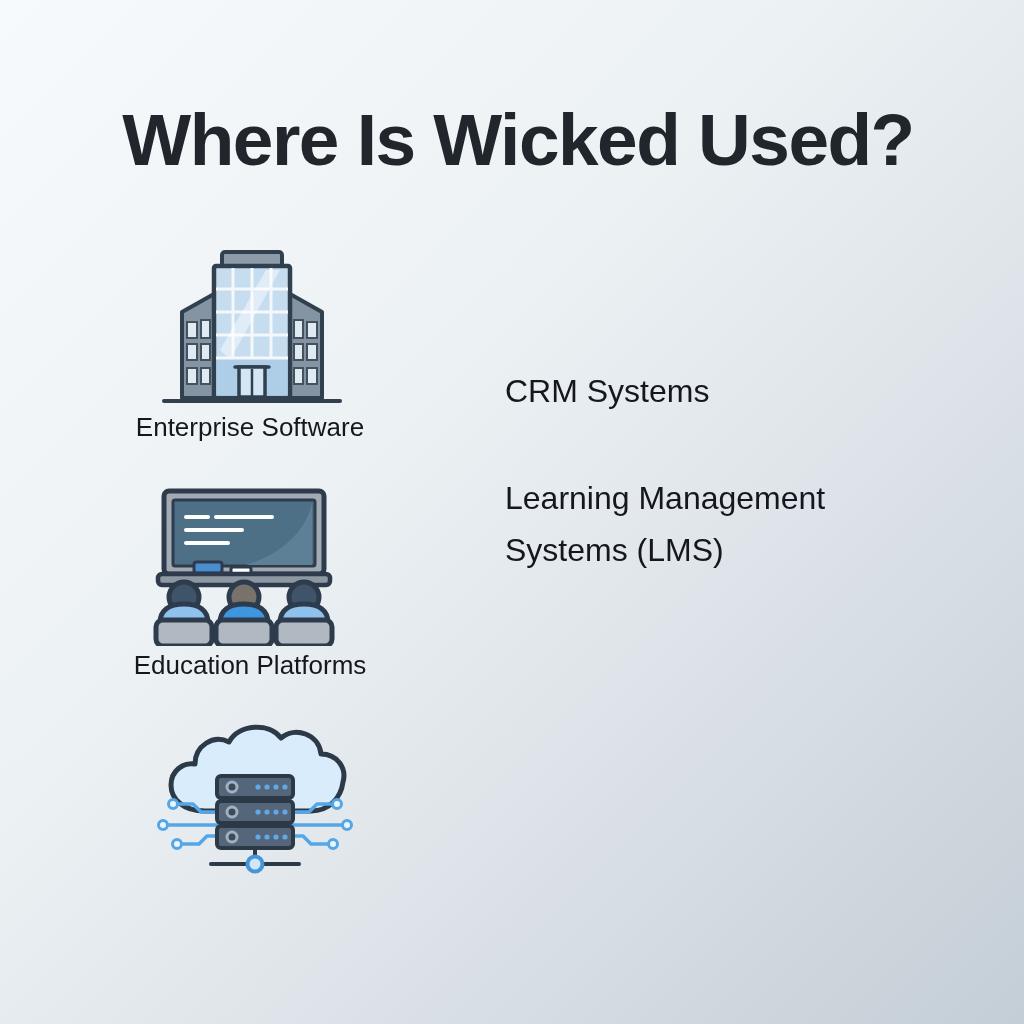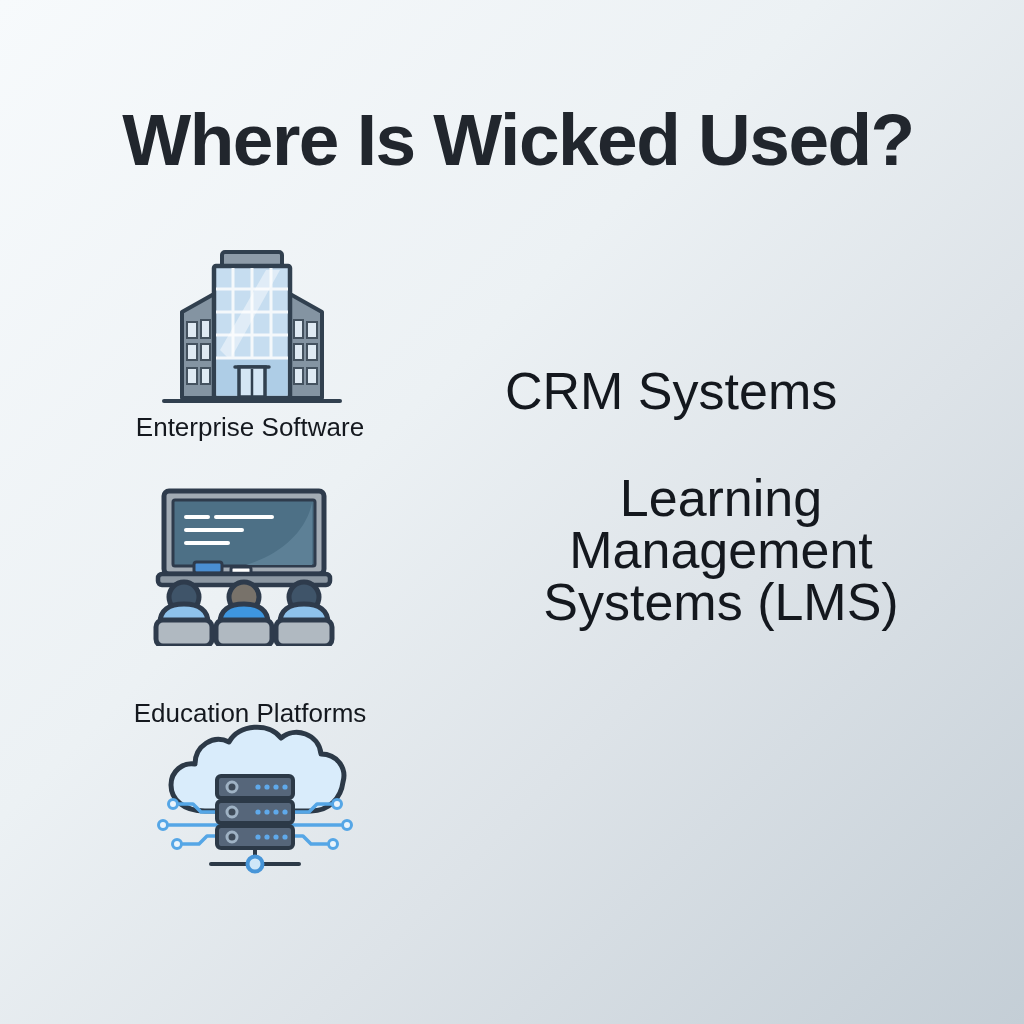--- a/index.html
+++ b/index.html
@@ -20,29 +20,29 @@
   .icon{position:absolute;}
   .icon-building{left:152px;top:232px;width:200px;height:178px;}
   .icon-classroom{left:134px;top:481px;width:220px;height:165px;}
   .icon-cloud{left:145px;top:716px;width:220px;height:160px;}
   .icon-label{
     position:absolute;left:87px;width:326px;
     text-align:center;font-size:26px;line-height:36px;
     font-weight:400;color:#14181e;
   }
   .label-1{top:409px;}
-  .label-2{top:647px;margin-top:48px;}
+  .label-2{top:647px;}
   .label-3{top:882px;}
   .right-item{
     position:absolute;left:505px;width:432px;
-    font-size:52px;line-height:52px;font-weight:500;
+    font-size:32px;line-height:52px;font-weight:500;
     color:#14181e;text-align:left;
   }
   .right-1{top:365px;}
-  .right-2{top:472px;text-align:center;}
+  .right-2{top:472px;}
   .right-3{top:632px;}
   .right-4{top:742px;}
 </style>
 </head>
 <body>
 
 <div class="canvas">
 
   <h1 class="title">Where Is Wicked Used?</h1>
 

